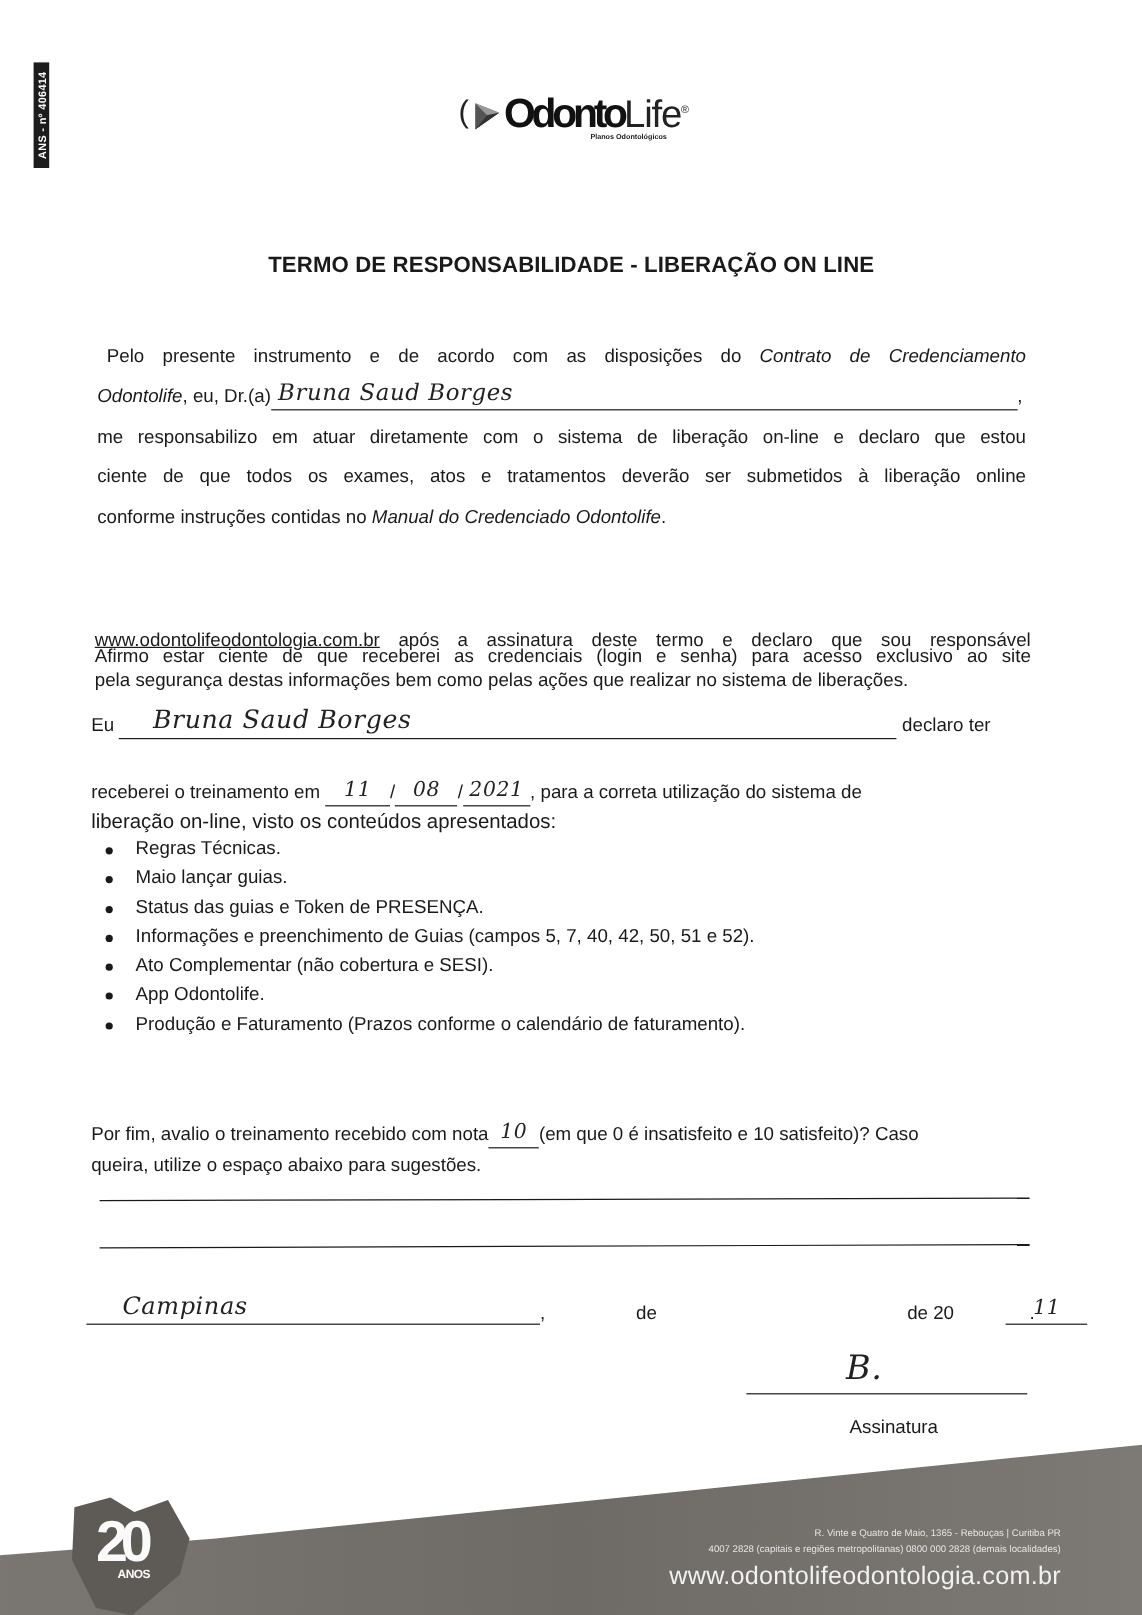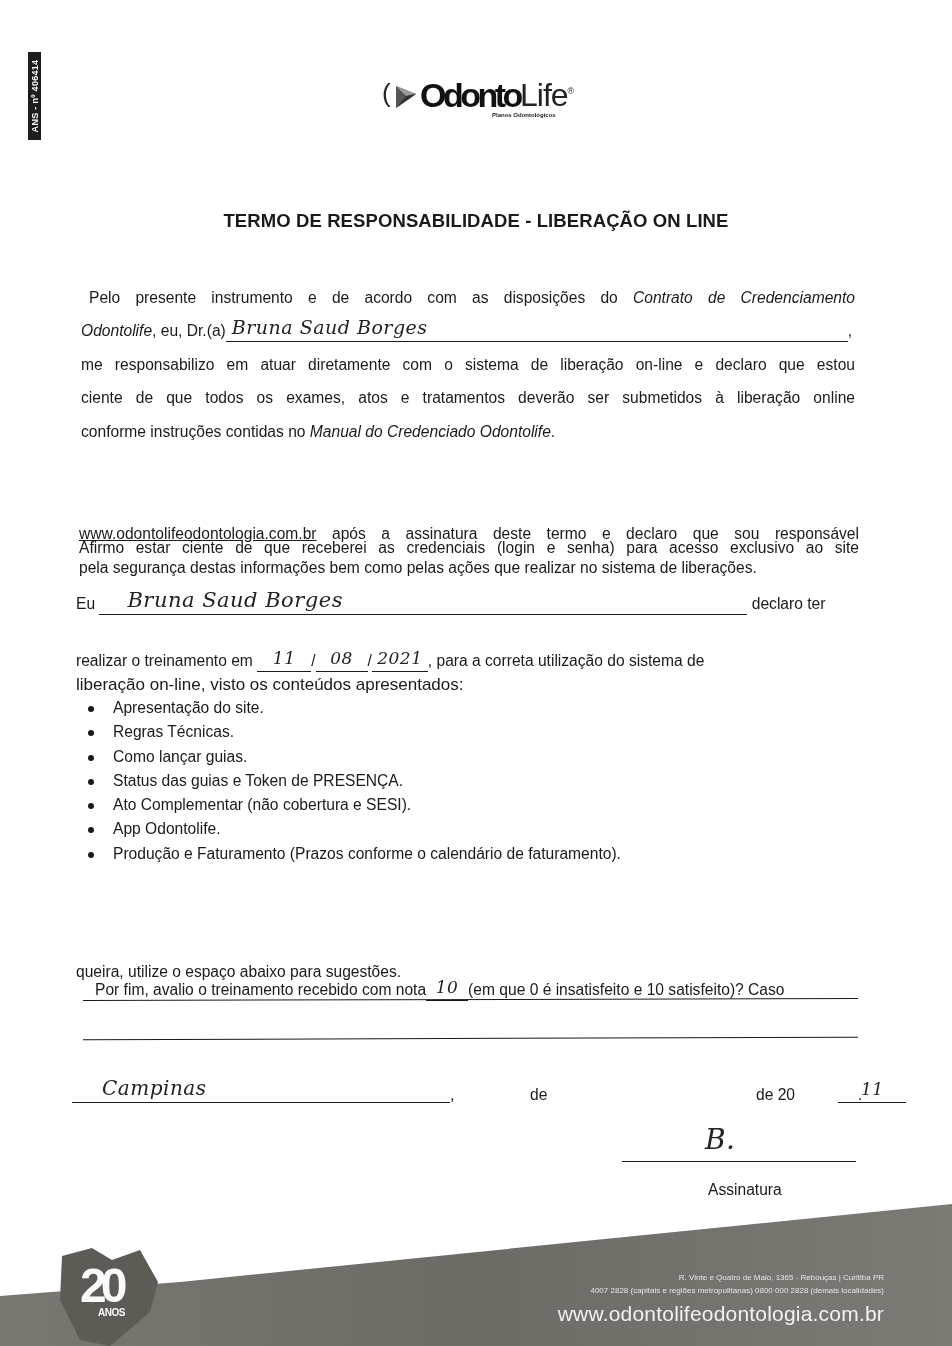--- a/index.html
+++ b/index.html
@@ -115,36 +115,36 @@
 <div class="abs p just" style="left:79px; top:483px; width:780px;margin-top:48px;">Afirmo estar ciente de que receberei as credenciais (login e senha) para acesso exclusivo ao site</div>
 <div class="abs p just" style="left:79px; top:517px; width:780px;">
   <a class="u" style="color:#1a1a1a;">www.odontolifeodontologia.com.br</a> <span>após a assinatura deste termo e declaro que sou responsável</span>
 </div>
 <div class="abs p" style="left:79px; top:551px; width:780px;">pela segurança destas informações bem como pelas ações que realizar no sistema de liberações.</div>
 
 <div class="abs" style="left:76px; top:592px; width:770px; font-size:15.6px; line-height:24px; white-space:nowrap;">
   <span>Eu</span> <span class="fill-line" style="width:648px;"><span class="hw" style="font-size:21px; margin-left:28px;">Bruna Saud Borges</span></span> <span>declaro ter</span>
 </div>
 <div class="abs" style="left:76px; top:649px; font-size:15.6px; line-height:24px; white-space:nowrap;">
-  <span>realizar o treinamento em</span>
+  <span>receberei o treinamento em</span>
   <span class="fill-line" style="width:54px; text-align:center;"><span class="hw" style="font-size:17px;">11</span></span><span>/</span><span class="fill-line" style="width:52px; text-align:center;"><span class="hw" style="font-size:17px;">08</span></span><span>/</span><span class="fill-line" style="width:56px; text-align:center;"><span class="hw" style="font-size:17px;">2021</span></span><span>, para a correta utilização do sistema de</span>
 </div>
 <div class="abs" style="left:76px; top:673px; font-size:17px; line-height:24px; white-space:nowrap;">liberação on-line, visto os conteúdos apresentados:</div>
 
 <div class="abs bullets">
-  <div class="b">Apresentação do site.</div>
   <div class="b">Regras Técnicas.</div>
-  <div class="b">Como lançar guias.</div>
+  <div class="b">Maio lançar guias.</div>
   <div class="b">Status das guias e Token de PRESENÇA.</div>
+  <div class="b">Informações e preenchimento de Guias (campos 5, 7, 40, 42, 50, 51 e 52).</div>
   <div class="b">Ato Complementar (não cobertura e SESI).</div>
   <div class="b">App Odontolife.</div>
   <div class="b">Produção e Faturamento (Prazos conforme o calendário de faturamento).</div>
 </div>
 
-<div class="abs" style="left:76px; top:978px; font-size:15.6px; line-height:24px; white-space:nowrap;margin-left:19px;">
+<div class="abs" style="left:76px; top:934px; font-size:15.6px; line-height:24px; white-space:nowrap;">
   <span>Por fim, avalio o treinamento recebido com nota</span><span class="fill-line" style="width:42px; text-align:center;"><span class="hw" style="font-size:17px;">10</span></span><span>(em que 0 é insatisfeito e 10 satisfeito)? Caso</span>
 </div>
 <div class="abs" style="left:76px; top:960px; font-size:15.6px; line-height:24px; white-space:nowrap;">queira, utilize o espaço abaixo para sugestões.</div>
 
 <div class="abs rule" style="left:83px; top:999px; width:775px; transform:rotate(-0.15deg);"></div>
 <div class="abs rule" style="left:83px; top:1038px; width:775px; transform:rotate(-0.2deg);"></div>
 
 <div class="abs" style="left:72px; top:1080px; width:800px; height:30px; font-size:15.6px; white-space:nowrap;">
   <span class="abs fill-line" style="left:0; top:0; width:378px;"><span class="hw" style="font-size:20px; margin-left:30px;">Campinas</span></span>
   <span class="abs" style="left:378px; top:6px;">,</span>

